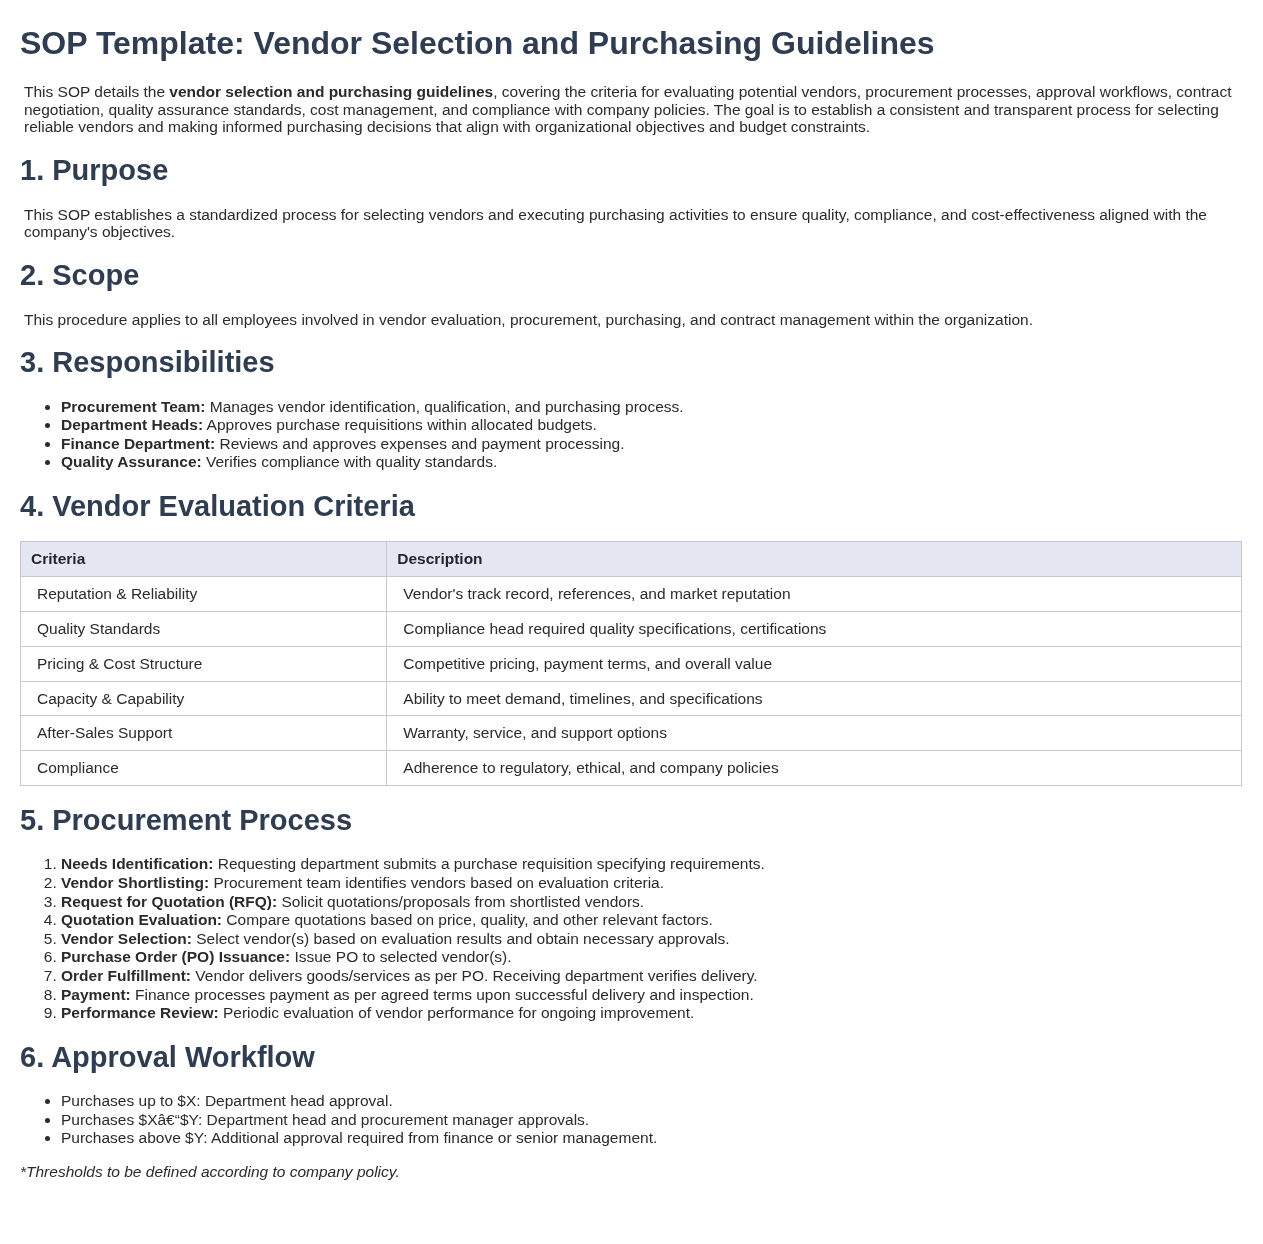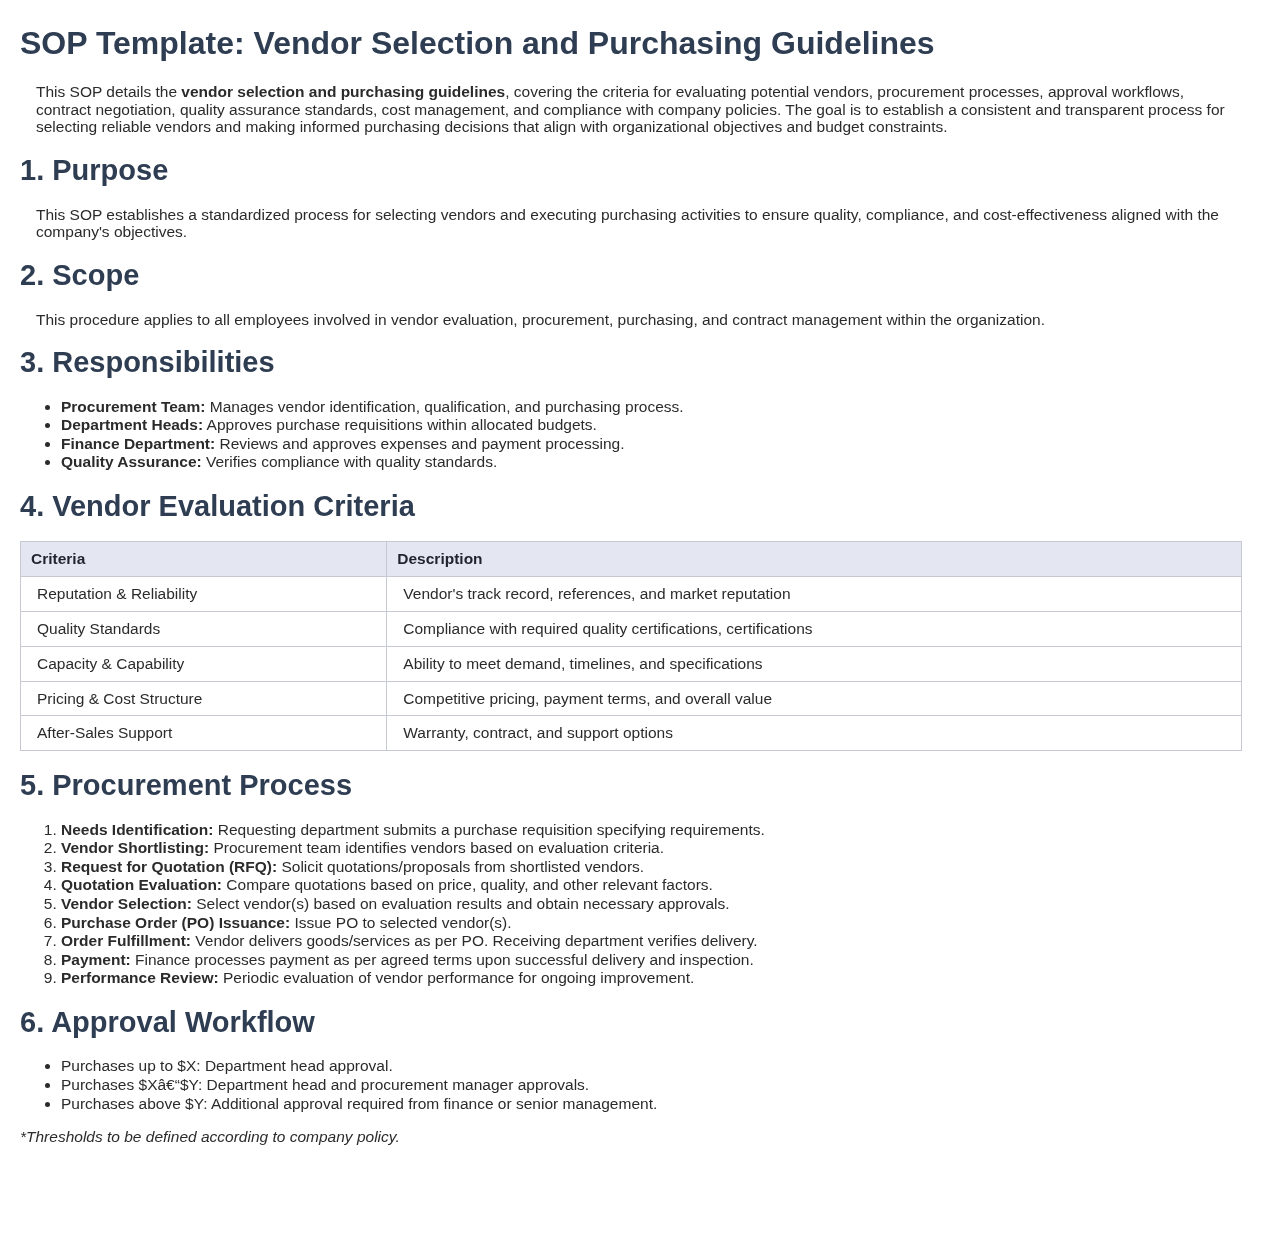--- a/index.html
+++ b/index.html
@@ -26,21 +26,21 @@
     line-height: 1.15;
   }
   h2 {
     font-size: 29px;
     font-weight: bold;
     color: var(--heading, #2e3d52);
     margin: 18px 0 18px 0;
     line-height: 1.15;
   }
   p {
-    margin: 15px 16px;
+    margin: 15px 4px;
   }
   ul, ol {
     margin: 4px 0;
     padding-left: 41px;
   }
   li {
     line-height: 1.2;
   }
   table.criteria-table {
     width: 100%;
@@ -104,33 +104,37 @@
       <th>Description</th>
     </tr>
   </thead>
   <tbody>
     <tr>
       <td>Reputation &amp; Reliability</td>
       <td>Vendor's track record, references, and market reputation</td>
     </tr>
     <tr>
       <td>Quality Standards</td>
-      <td>Compliance with required quality certifications, certifications</td>
+      <td>Compliance head required quality specifications, certifications</td>
+    </tr>
+    <tr>
+      <td>Pricing &amp; Cost Structure</td>
+      <td>Competitive pricing, payment terms, and overall value</td>
     </tr>
     <tr>
       <td>Capacity &amp; Capability</td>
       <td>Ability to meet demand, timelines, and specifications</td>
     </tr>
     <tr>
-      <td>Pricing &amp; Cost Structure</td>
-      <td>Competitive pricing, payment terms, and overall value</td>
+      <td>After-Sales Support</td>
+      <td>Warranty, service, and support options</td>
     </tr>
     <tr>
-      <td>After-Sales Support</td>
-      <td>Warranty, contract, and support options</td>
+      <td>Compliance</td>
+      <td>Adherence to regulatory, ethical, and company policies</td>
     </tr>
   </tbody>
 </table>
 
 <h2>5. Procurement Process</h2>
 <ol>
   <li><strong>Needs Identification:</strong><span> Requesting department submits a purchase requisition specifying requirements.</span></li>
   <li><strong>Vendor Shortlisting:</strong><span> Procurement team identifies vendors based on evaluation criteria.</span></li>
   <li><strong>Request for Quotation (RFQ):</strong><span> Solicit quotations/proposals from shortlisted vendors.</span></li>
   <li><strong>Quotation Evaluation:</strong><span> Compare quotations based on price, quality, and other relevant factors.</span></li>

